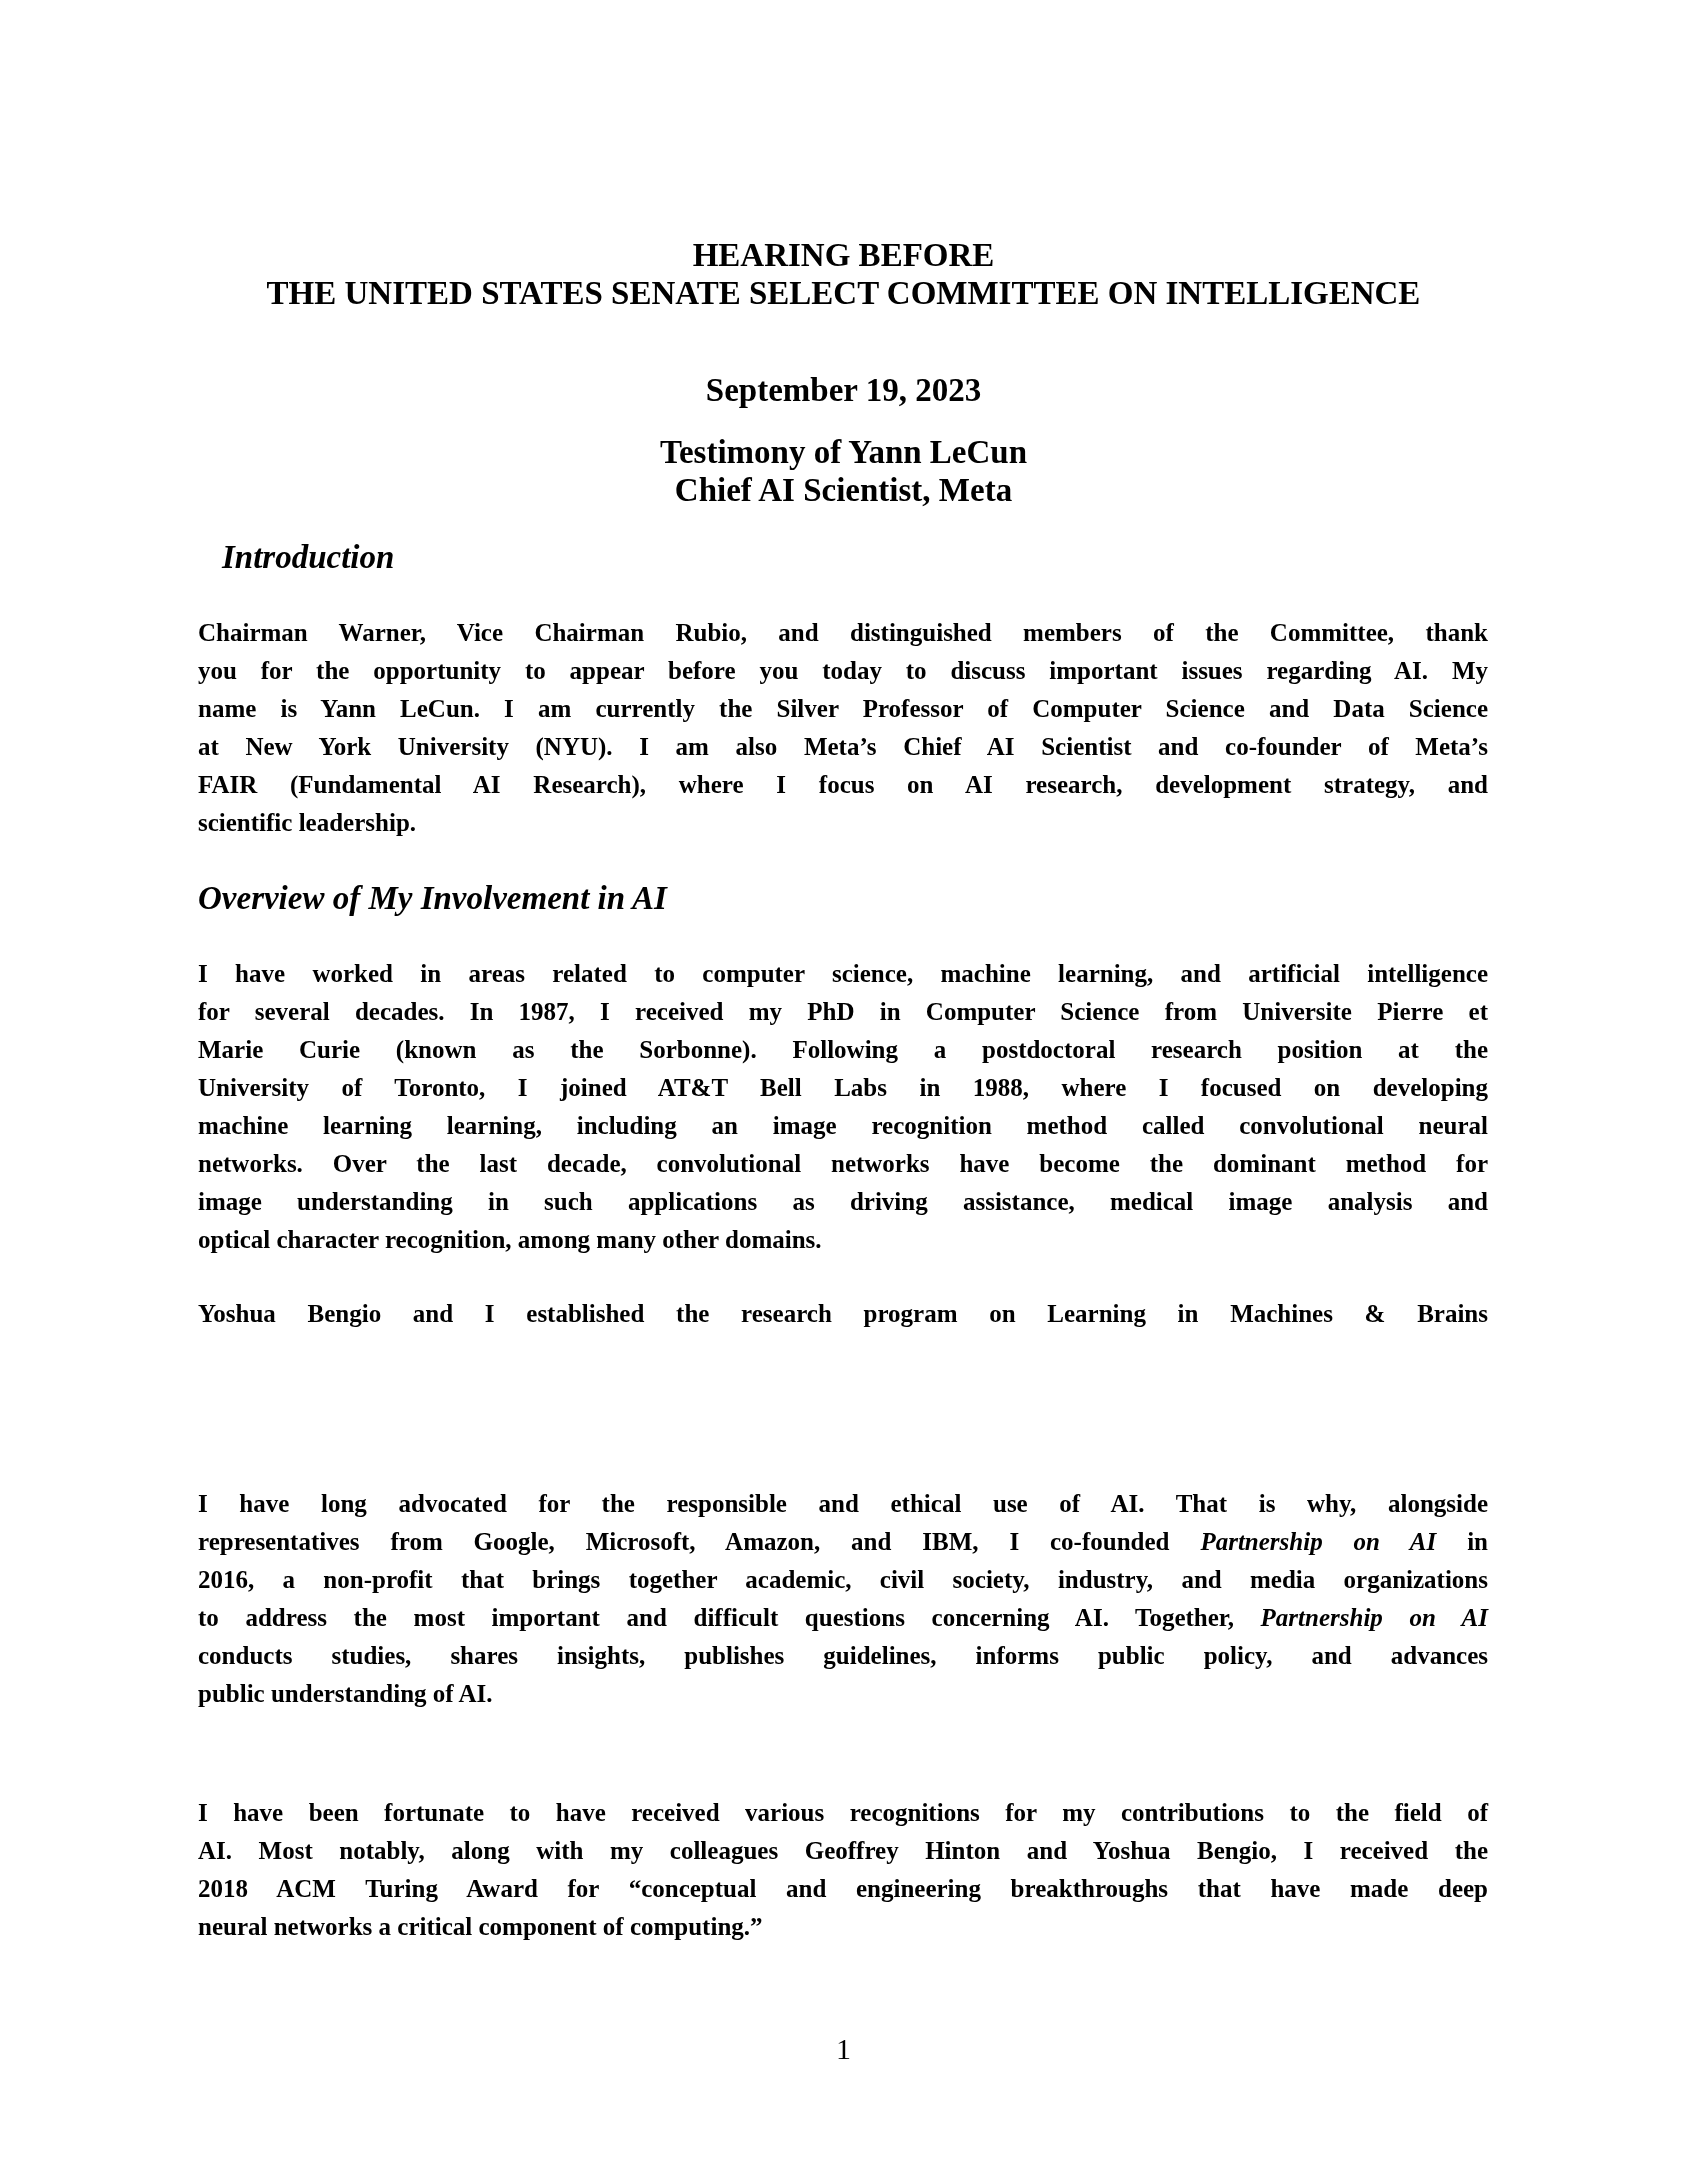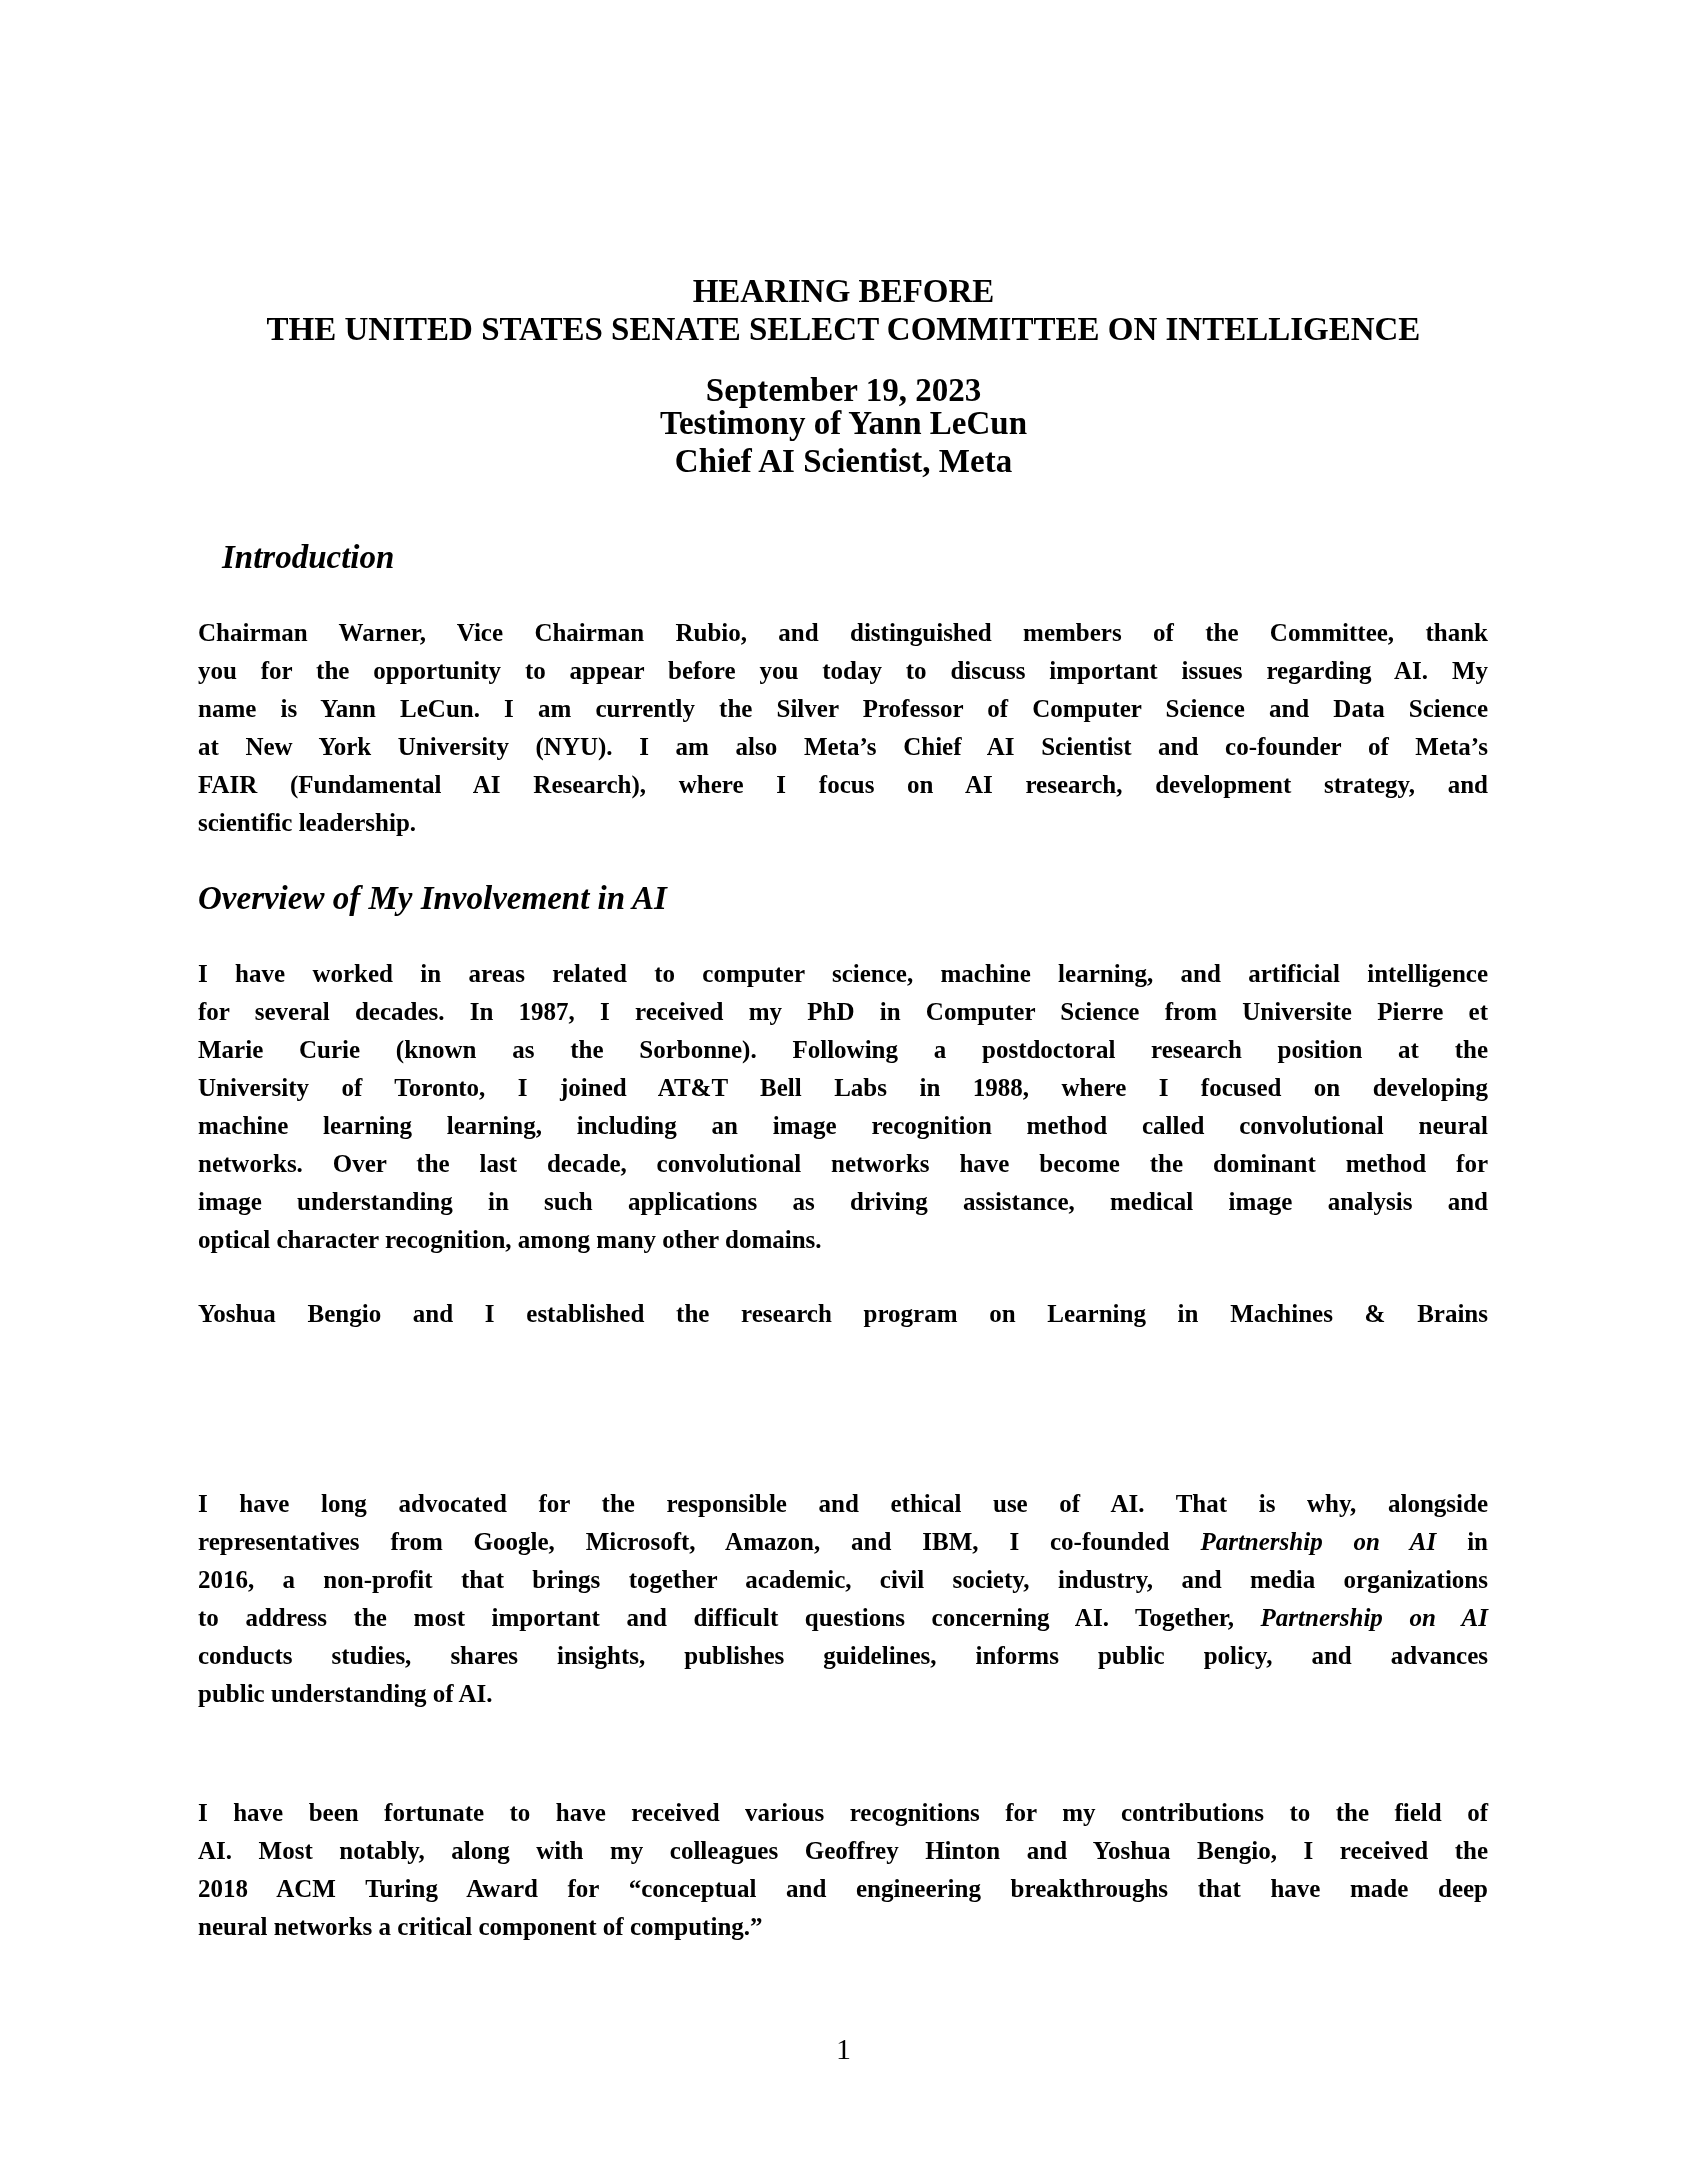--- a/index.html
+++ b/index.html
@@ -24,23 +24,23 @@
     }
     .center-block {
       position: absolute;
       left: 0;
       width: 1687px;
       text-align: center;
       font-size: 33px;
       line-height: 38px;
     }
     .bold { font-weight: bold; }
-    .heading-title { top: 236px; margin-top: 36px; }
+    .heading-title { top: 236px; }
     .date-line { top: 371px; font-weight: bold; }
-    .testimony { top: 404px; }
+    .testimony { top: 433px; }
     .section-heading {
       position: absolute;
       left: 198px;
       font-size: 33px;
       line-height: 38px;
       font-weight: bold;
       font-style: italic;
     }
     .para {
       position: absolute;

